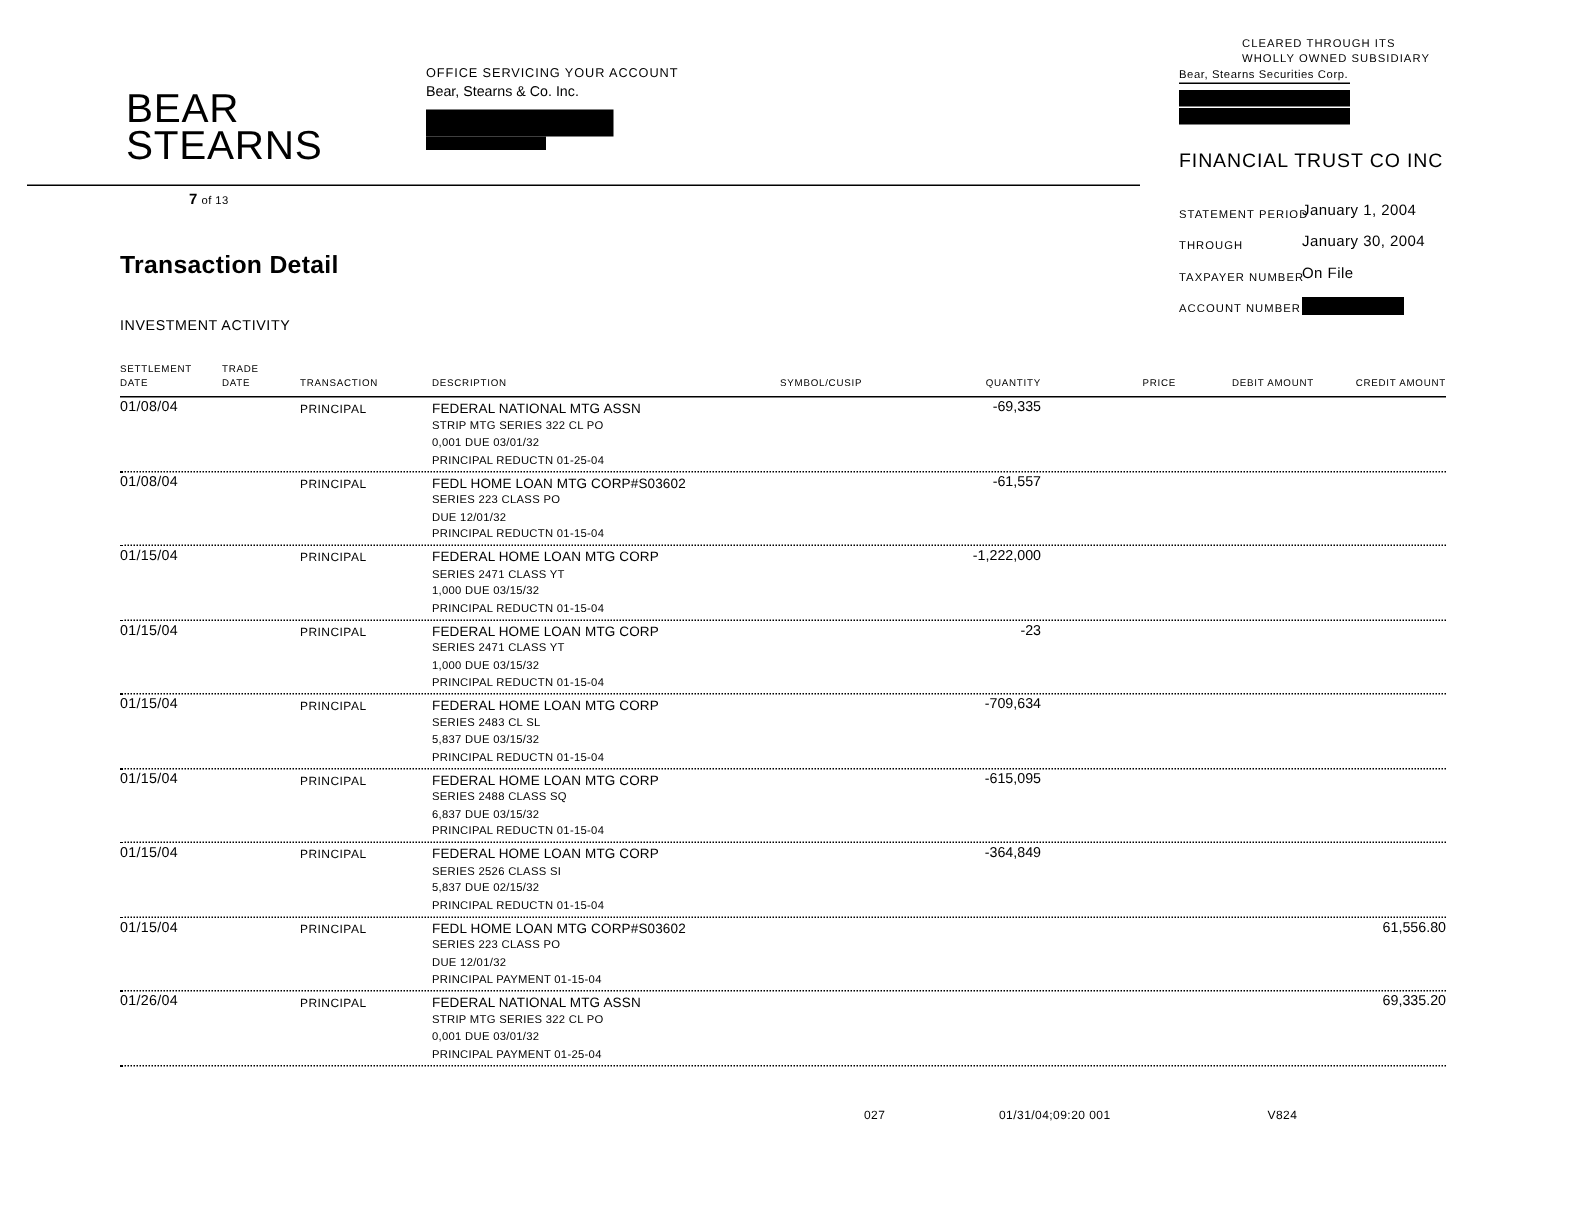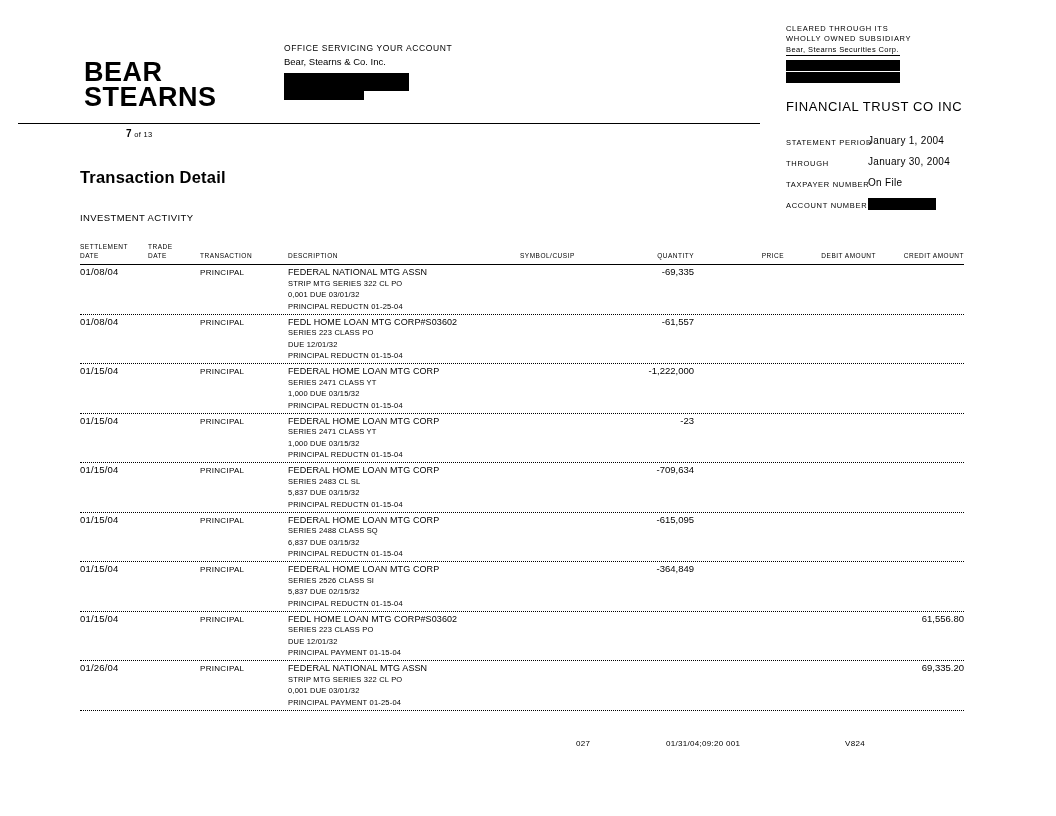--- a/index.html
+++ b/index.html
@@ -20,21 +20,21 @@
     width: 1056px;
     height: 816px;
   }
 
   
   .logo {
     position: absolute;
     left: 84px;
     top: 60px;
     font-family: "Liberation Sans", sans-serif;
-    font-weight: bold;
+    font-weight: normal;
     font-size: 27px;
     line-height: 25px;
     letter-spacing: 0.5px;
   }
   .logo div { white-space: nowrap; }
 
   .office-block {
     position: absolute;
     left: 284px;
     top: 43px;
@@ -73,20 +73,21 @@
     position: absolute;
     left: 786px;
     top: 24px;
     width: 190px;
   }
   .cleared-line {
     font-size: 7.5px;
     letter-spacing: 0.7px;
     line-height: 10px;
     white-space: nowrap;
+    margin-left: 42px;
   }
   .subsid-name {
     font-size: 7.5px;
     letter-spacing: 0.4px;
     margin-top: 1px;
     white-space: nowrap;
   }
   .sub-underline {
     border-bottom: 1px solid #000;
     width: 114px;

